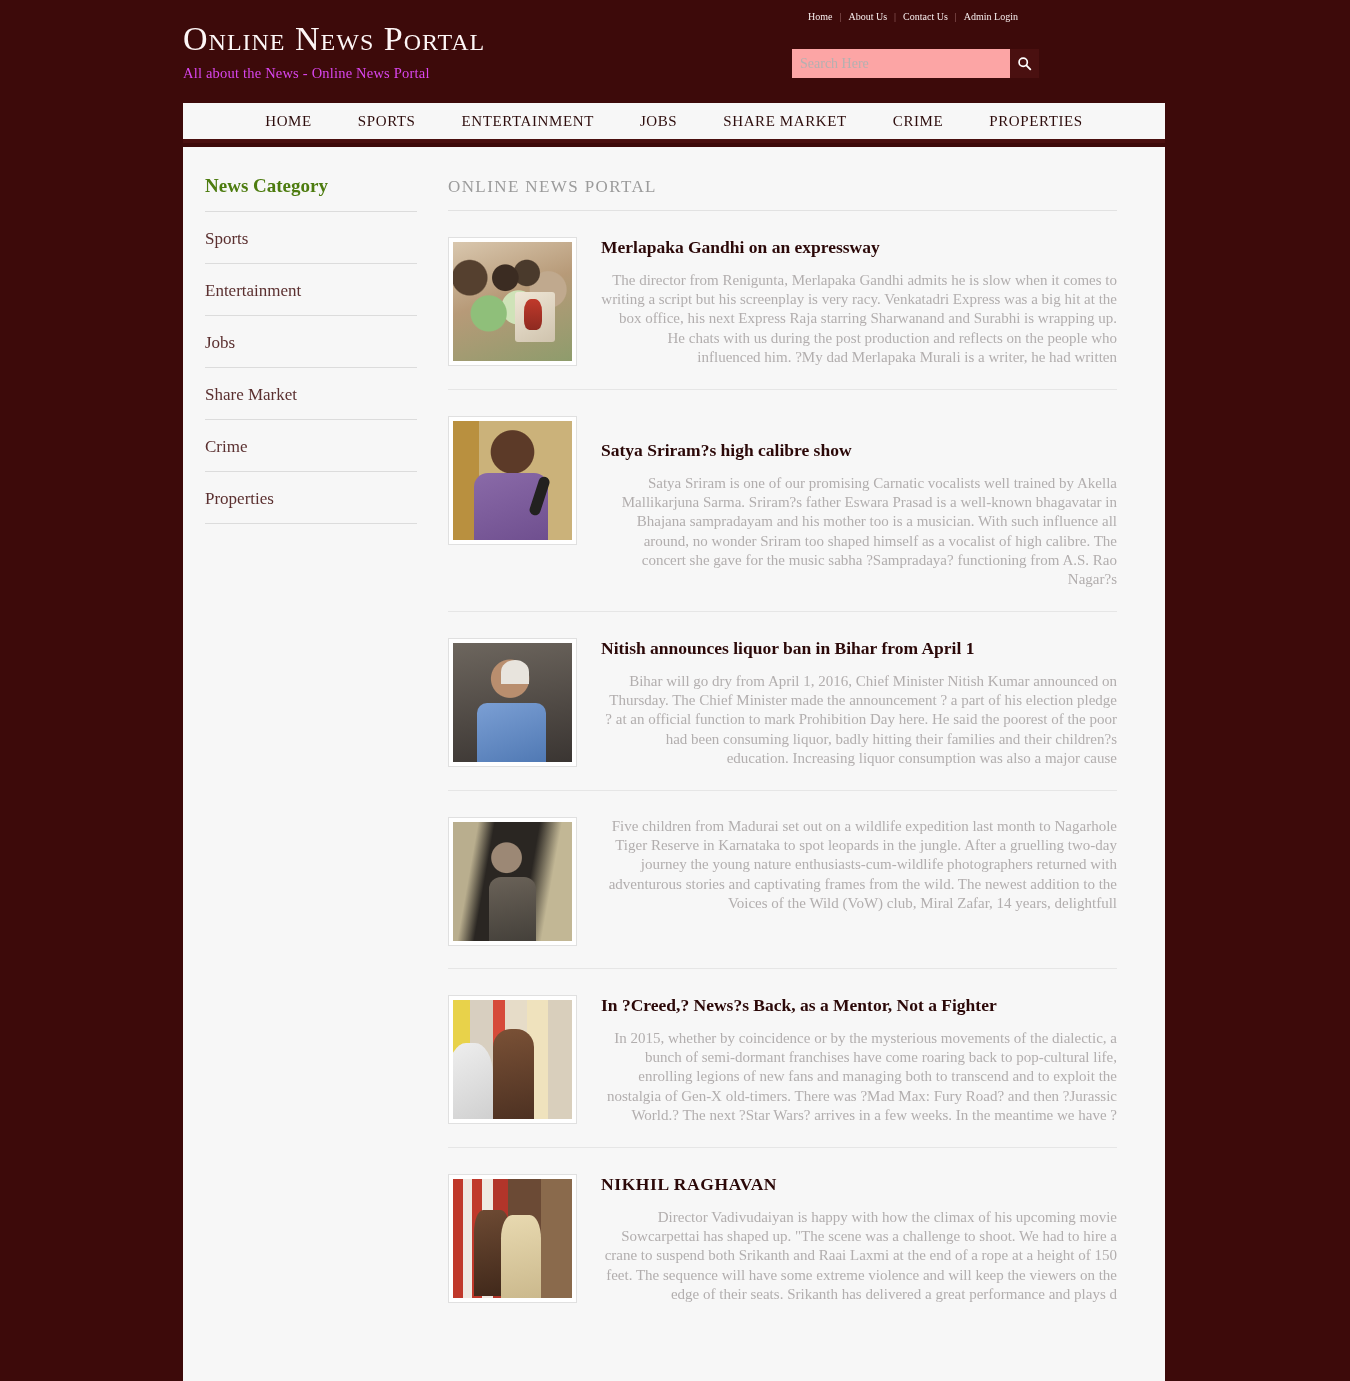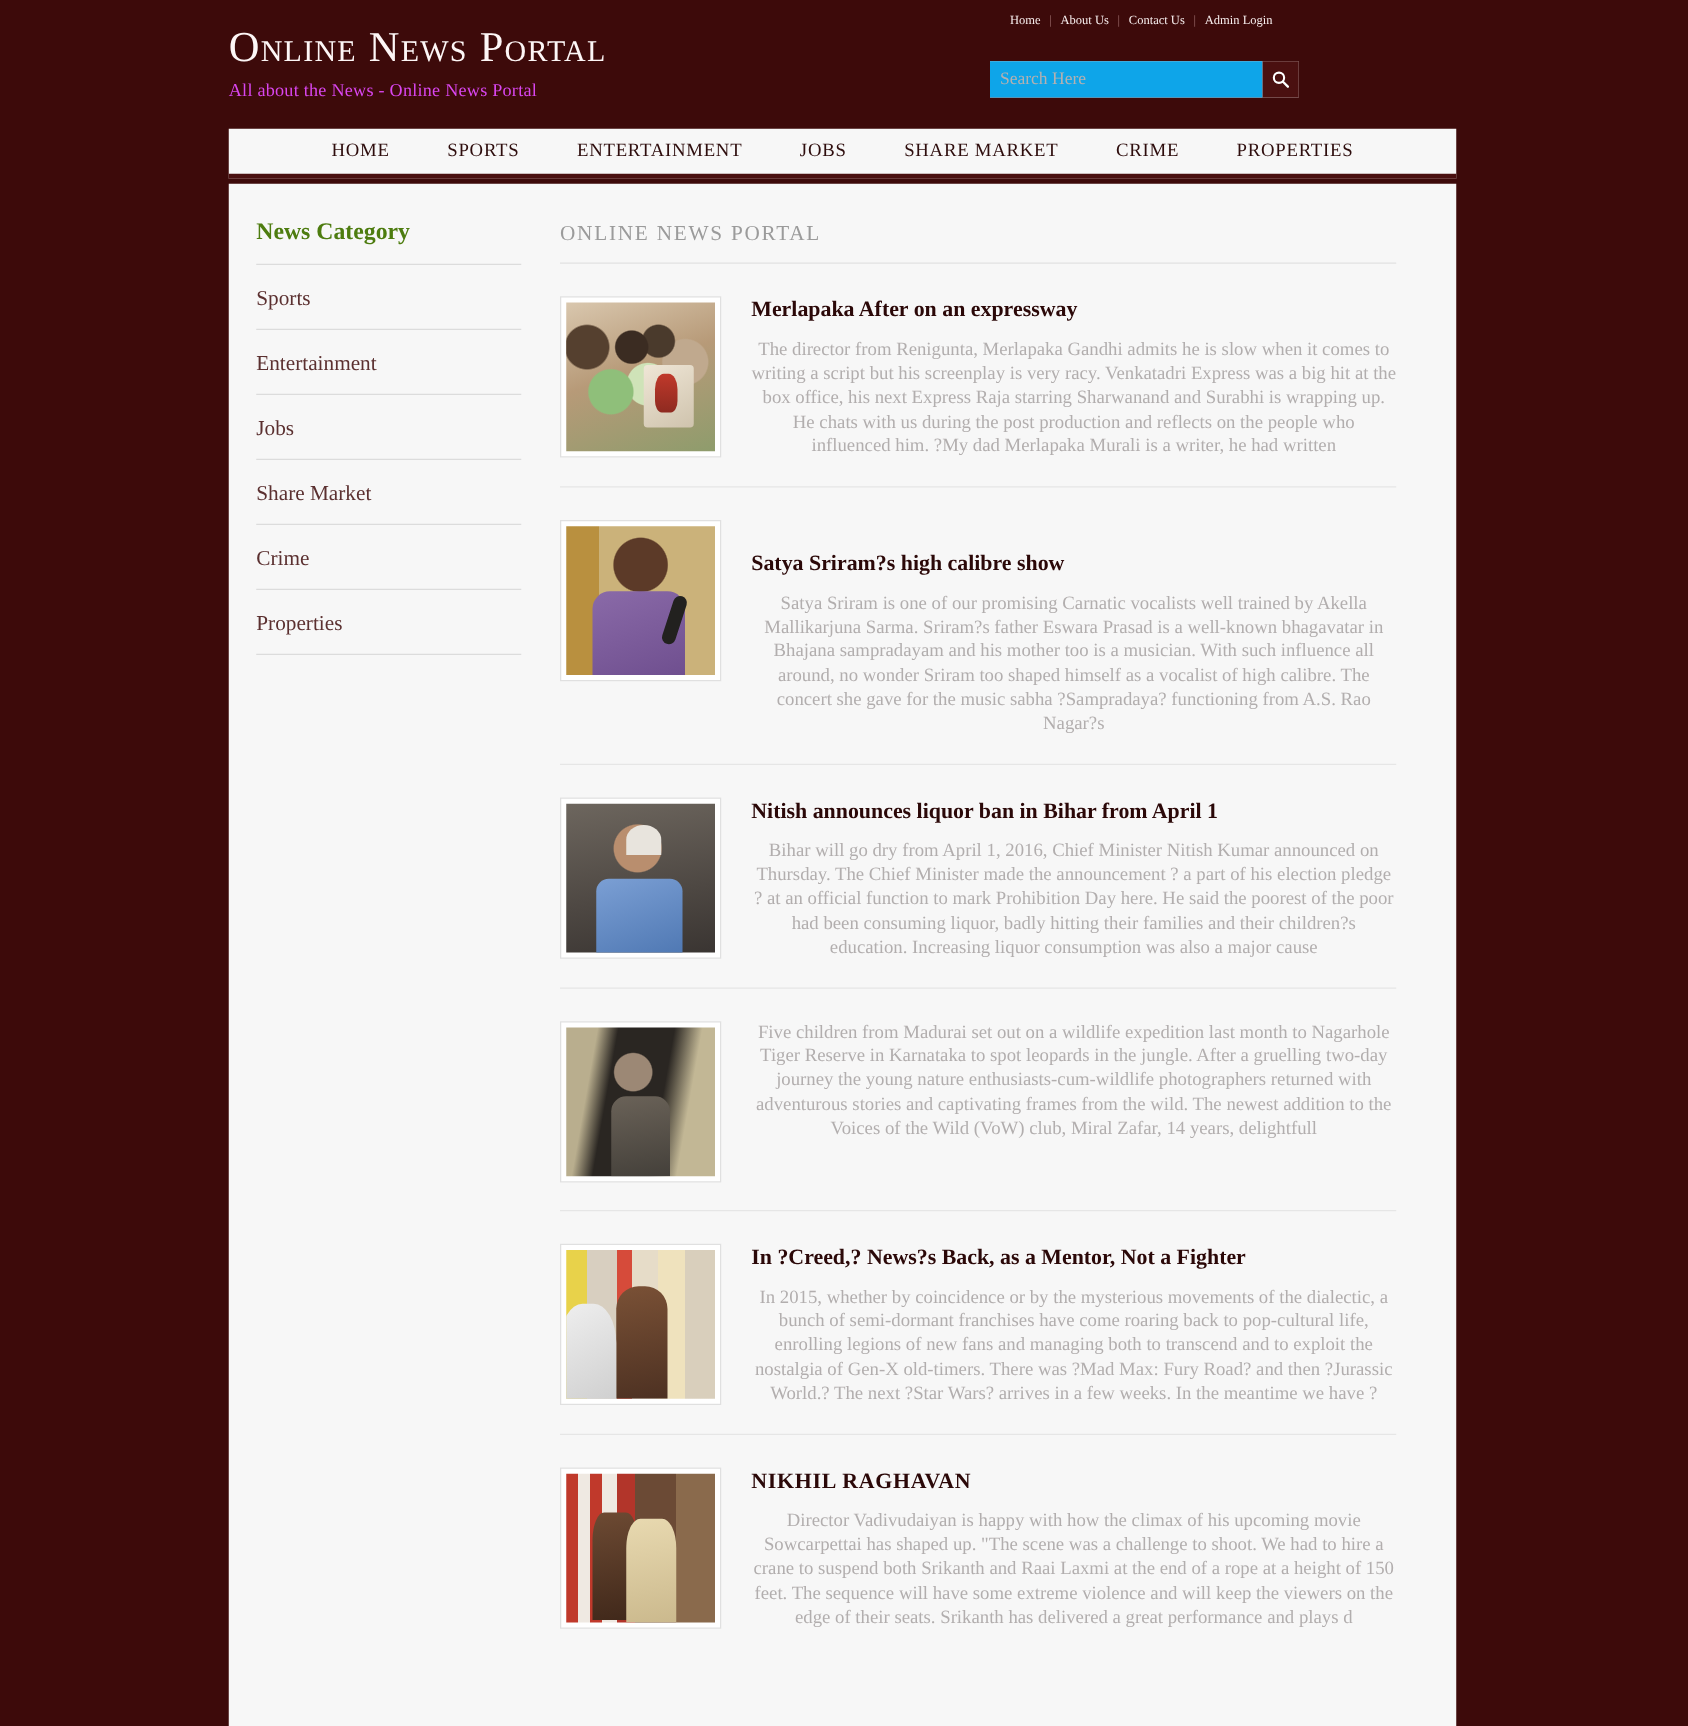--- a/index.html
+++ b/index.html
@@ -27,21 +27,21 @@
     font-size: 10px; color: #f3e8e8; white-space: nowrap;
   }
   .toplinks a { color: #f7eeee; text-decoration: none; padding: 0 7px; }
   .toplinks .sep { color: #9c6a6a; }
   .searchbox {
     position: absolute; right: 186px; top: 49px;
     display: flex; align-items: stretch; height: 29px;
     background: #ffffff;
   }
   .searchbox input {
-    width: 218px; border: 0; outline: none; background: #0ea5e9;
+    width: 218px; border: 0; outline: none; background: #fca5a5;
     font-family: "Liberation Serif", "DejaVu Serif", serif;
     font-size: 14px; color: #444; padding: 0 8px;
   }
   .searchbox input::placeholder { color: #b5b0b0; }
   .search-btn {
     width: 29px; background: #4a1010; border: 0; cursor: pointer;
     display: flex; align-items: center; justify-content: center;
   }
   .search-btn svg { display: block; }
 
@@ -89,21 +89,21 @@
   }
   .thumb { width: 100%; height: 100%; overflow: hidden; position: relative; }
   .art-body { flex: 1; min-width: 0; }
   .art-title {
     font-size: 17.5px; font-weight: bold; color: #2b0808;
     margin-bottom: 13px; line-height: 1.2;
   }
   .art-title.caps { letter-spacing: .6px; }
   .art-text {
     font-size: 15px; color: #b2aeae; line-height: 1.28;
-    text-align: center;
+    text-align: right;
   }
 
   
   .t-crowd { background:
       radial-gradient(circle at 30% 60%, #8fbf7a 0 16%, transparent 17%),
       radial-gradient(circle at 55% 55%, #cfe3b8 0 18%, transparent 19%),
       radial-gradient(circle at 44% 30%, #3b2c22 0 12%, transparent 13%),
       radial-gradient(circle at 62% 26%, #4a3a2c 0 11%, transparent 12%),
       radial-gradient(circle at 80% 40%, #c0a98e 0 15%, transparent 16%),
       radial-gradient(circle at 14% 30%, #55402f 0 13%, transparent 14%),
@@ -211,21 +211,21 @@
     </div>
 
     <div class="main">
       <div class="main-head">ONLINE NEWS PORTAL</div>
 
       <div class="article">
         <div class="thumb-wrap">
           <div class="thumb t-crowd"></div>
         </div>
         <div class="art-body">
-          <a href="#" class="art-title" style="display:block;text-decoration:none;">Merlapaka After on an expressway</a>
+          <a href="#" class="art-title" style="display:block;text-decoration:none;">Merlapaka Gandhi on an expressway</a>
           <div class="art-text">The director from Renigunta, Merlapaka Gandhi admits he is slow when it comes to writing a script but his screenplay is very racy. Venkatadri Express was a big hit at the box office, his next Express Raja starring Sharwanand and Surabhi is wrapping up. He chats with us during the post production and reflects on the people who influenced him. ?My dad Merlapaka Murali is a writer, he had written</div>
         </div>
       </div>
 
       <div class="article">
         <div class="thumb-wrap">
           <div class="thumb t-singer"></div>
         </div>
         <div class="art-body">
           <a href="#" class="art-title" style="display:block;text-decoration:none;margin-top:24px;">Satya Sriram?s high calibre show</a>

